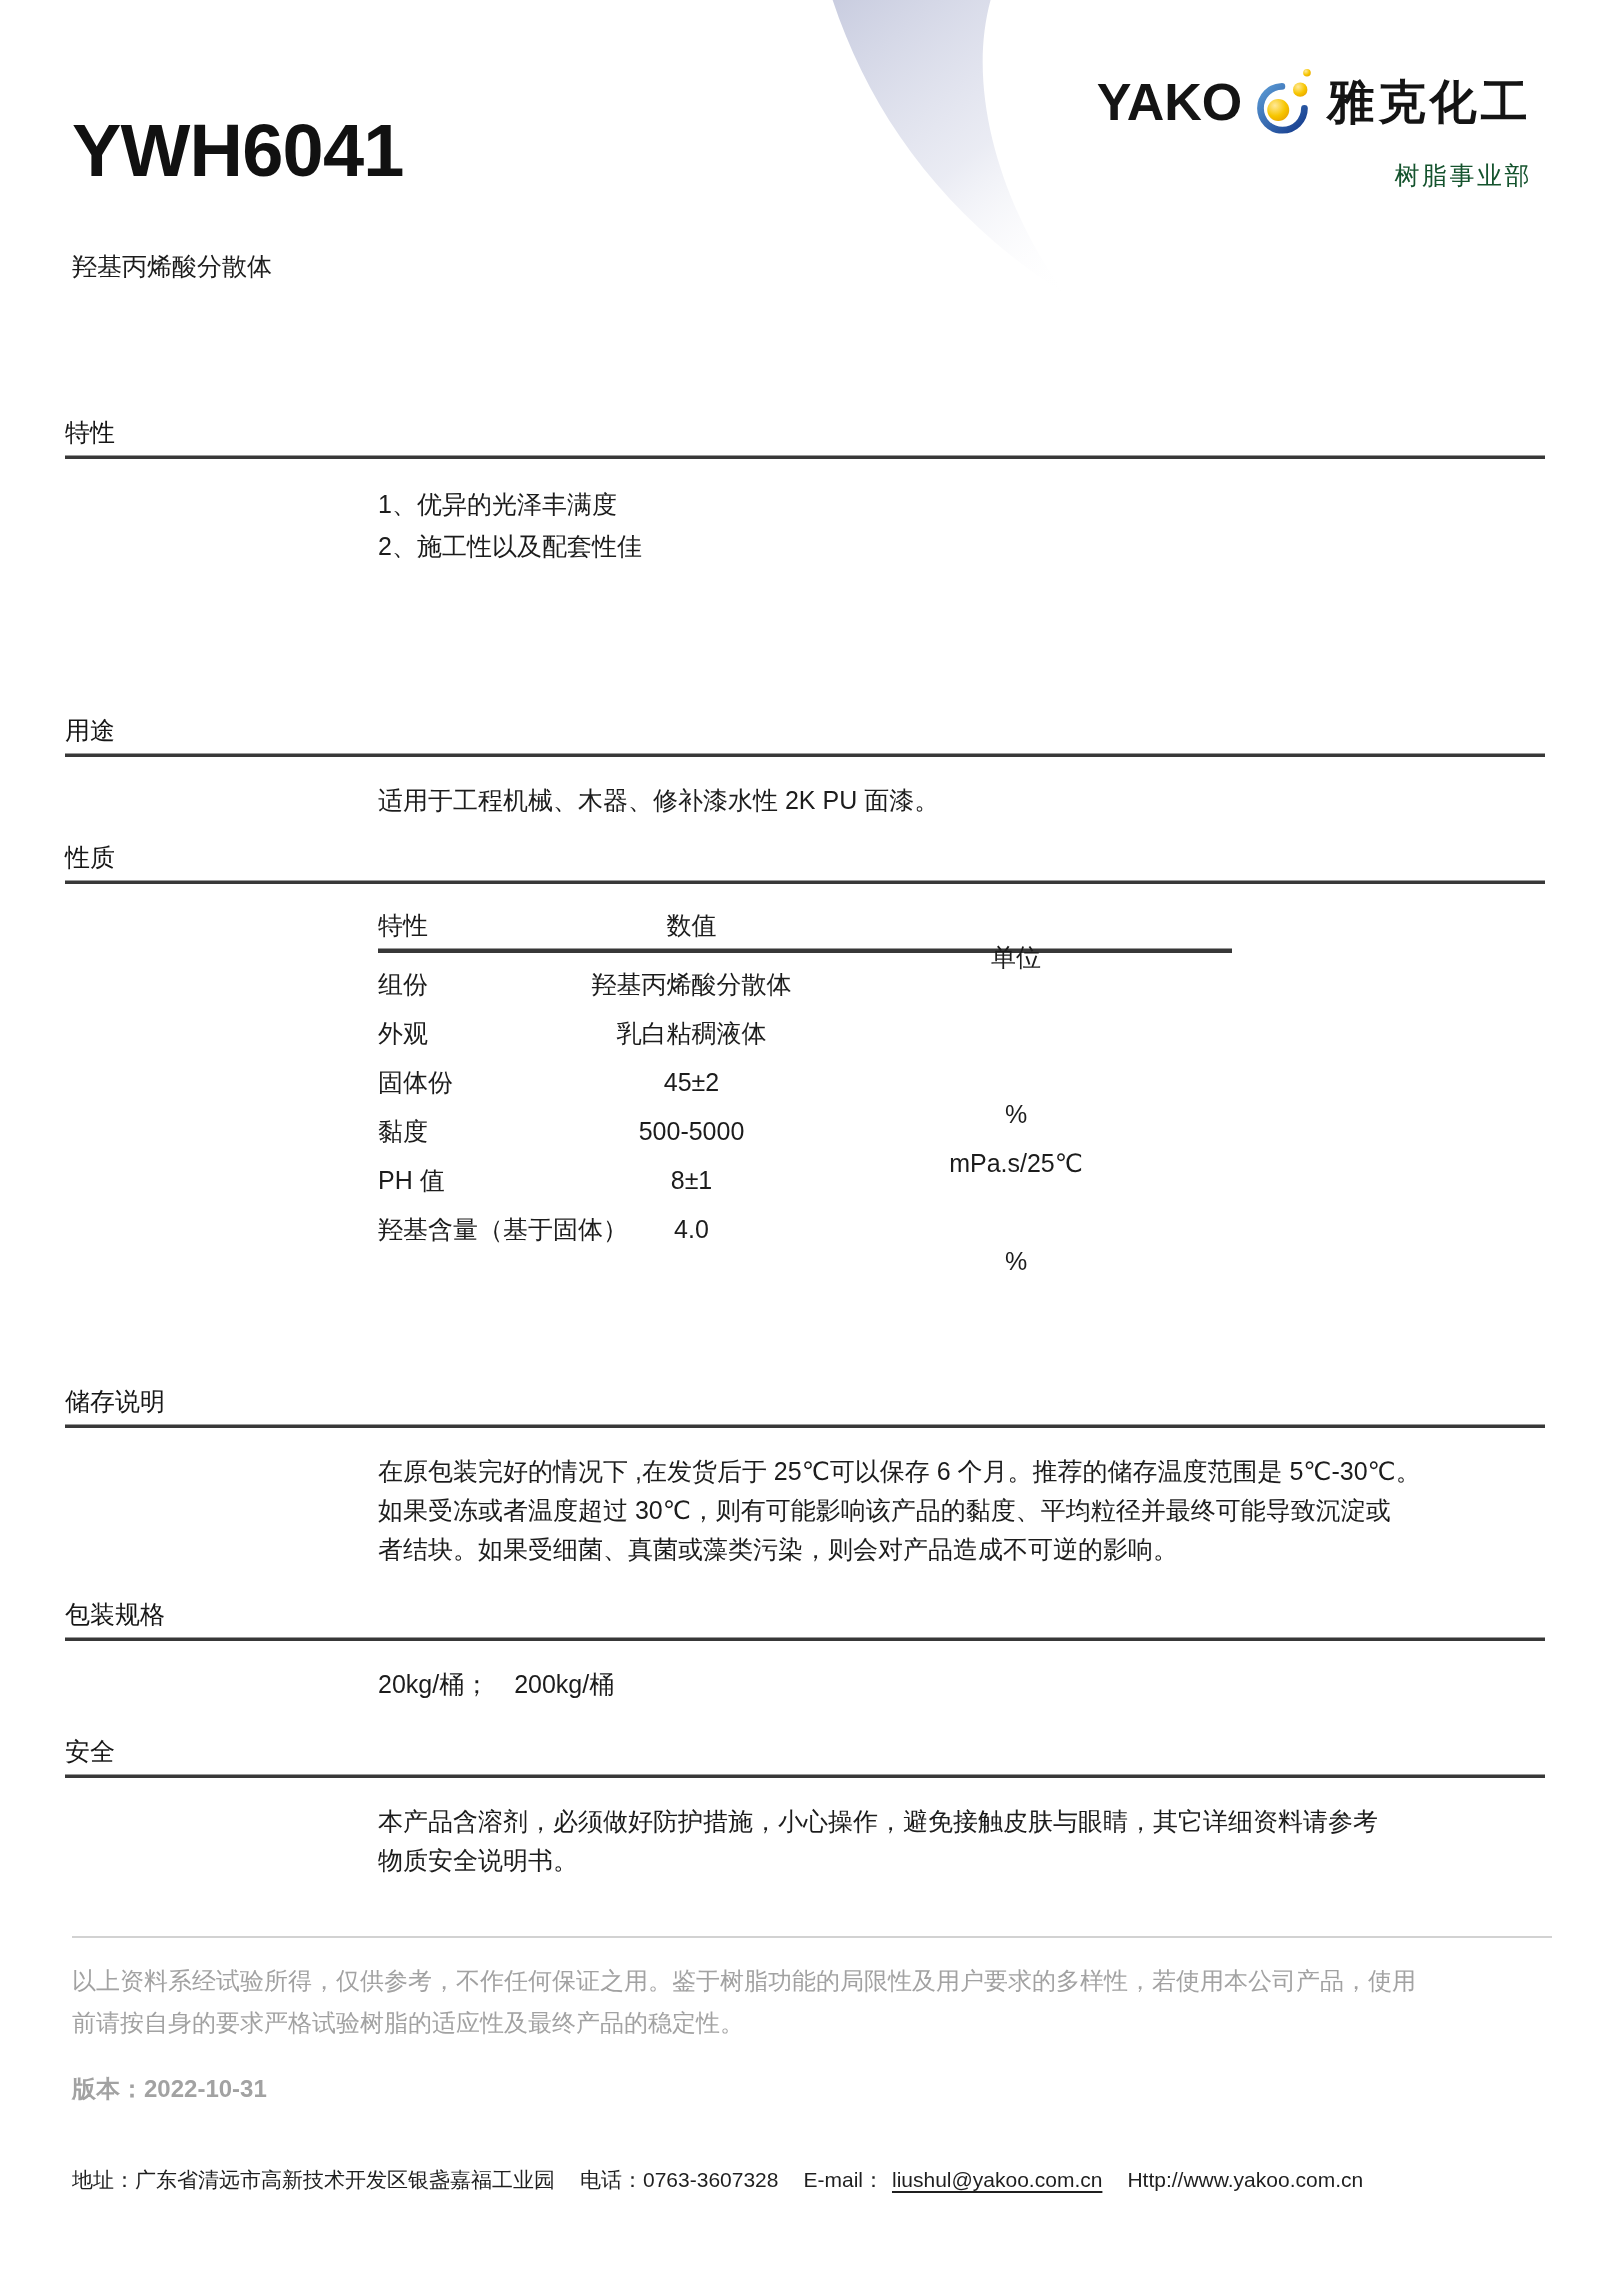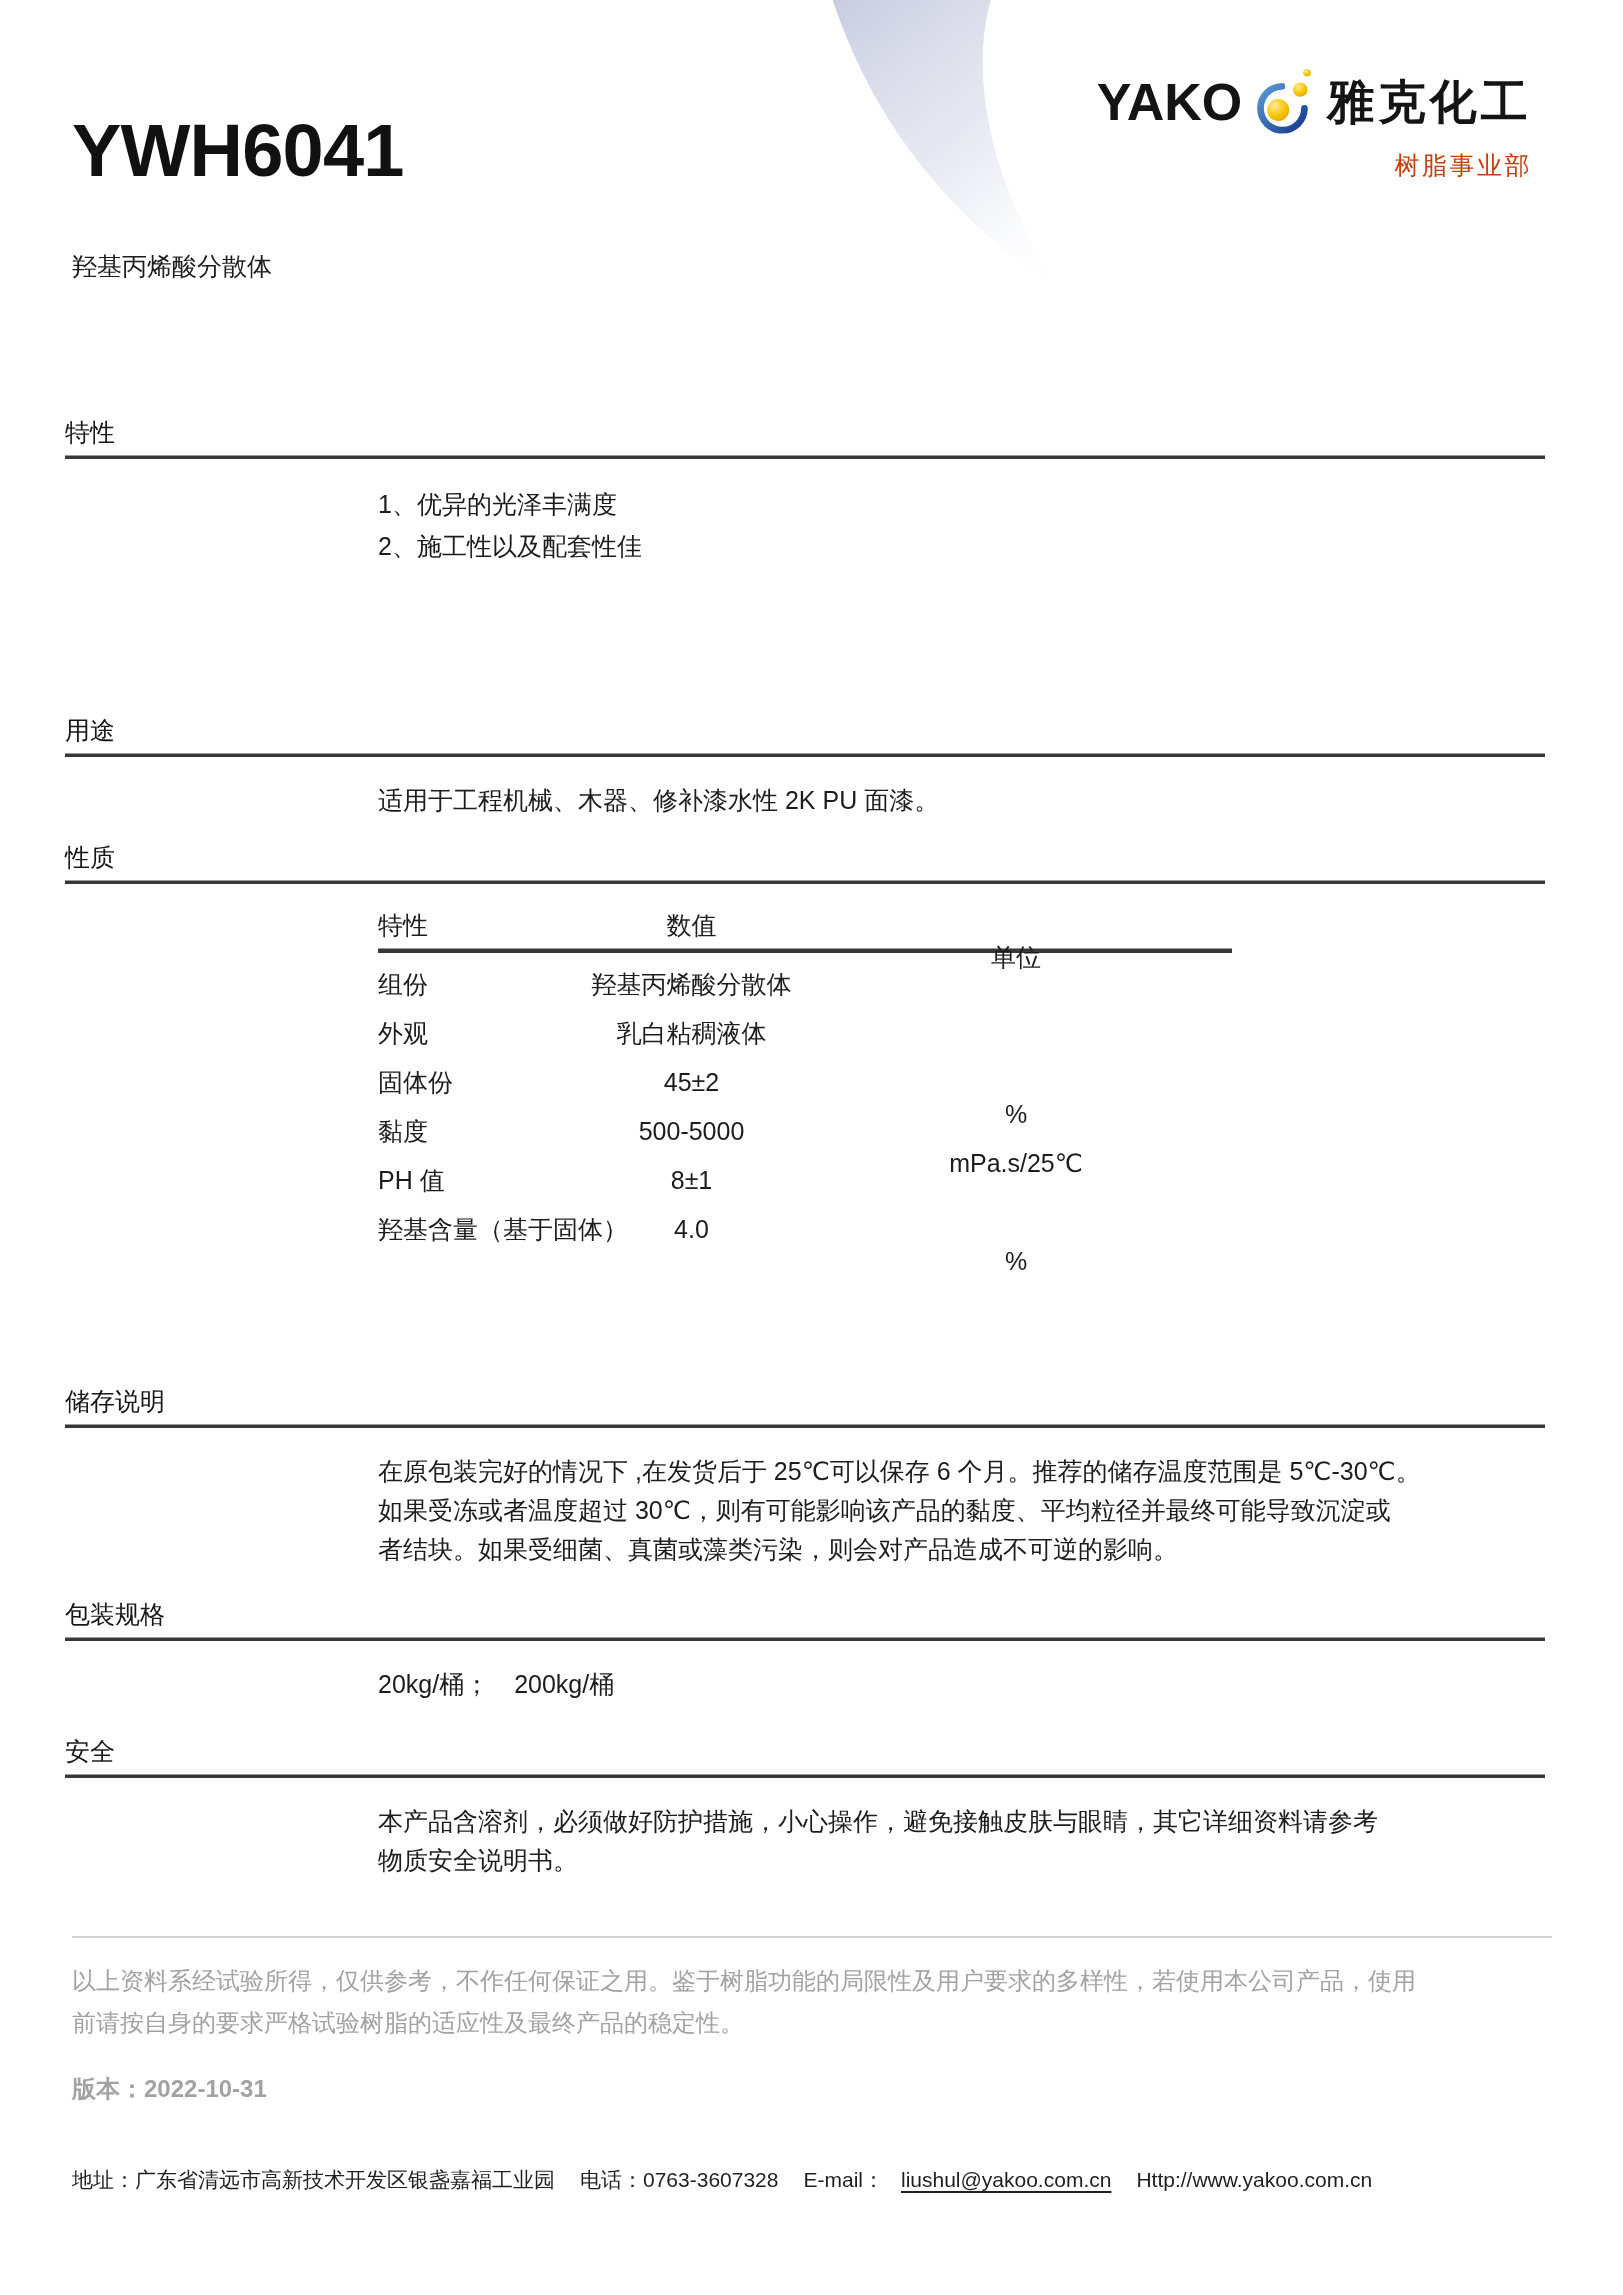--- a/index.html
+++ b/index.html
@@ -14,21 +14,21 @@
   .bg-swoosh{position:absolute;top:0;left:0;pointer-events:none;}
 
   
   .title{position:absolute;top:64px;left:72px;font-size:74px;font-weight:700;letter-spacing:-0.8px;line-height:1;color:#111;}
   .subtitle{position:absolute;top:250px;left:72px;font-size:25px;color:#1c1c1c;}
   .brand{position:absolute;top:66px;right:91px;text-align:right;}
   .logo-row{display:flex;align-items:center;justify-content:flex-end;gap:8.5px;}
   .logo-yako{font-size:52px;font-weight:800;letter-spacing:0px;color:#141414;line-height:1;}
   .logo-mark{width:68px;height:71px;display:block;}
   .logo-cn{font-size:47px;font-weight:700;letter-spacing:4.2px;color:#141414;line-height:1;}
-  .division{margin-top:12px;font-size:25px;letter-spacing:2.5px;color:#c2410c;}
+  .division{margin-top:22px;font-size:25px;letter-spacing:2.5px;color:#14532d;}
 
   
   .sec{position:absolute;left:65px;width:1480px;}
   .sec-features{top:416px;}
   .sec-usage{top:714px;}
   .sec-properties{top:841px;}
   .sec-storage{top:1385px;}
   .sec-packaging{top:1598px;}
   .sec-safety{top:1735px;}
   .sec h2{margin:0;font-size:25px;font-weight:400;color:#161616;line-height:32px;}
@@ -44,21 +44,21 @@
   .c1{position:absolute;left:0;white-space:nowrap;}
   .c2{position:absolute;left:85px;width:457px;text-align:center;white-space:nowrap;}
   .c3{position:absolute;left:473px;width:330px;text-align:center;white-space:nowrap;margin-top:32px;}
   .head-rule{height:3.4px;background:#383838;border-top:0.8px solid #9a9a9a;margin:1.7px 0 6.8px 0;}
 
   
   .thin-rule{position:absolute;top:1936px;left:72px;width:1480px;height:1.7px;background:#d2d2d2;}
   .disclaimer{position:absolute;top:1960px;left:72px;width:1488px;font-size:24px;line-height:42px;color:#a2a2a2;white-space:pre-line;}
   .version{position:absolute;top:2073px;left:72px;font-size:24px;color:#a2a2a2;font-weight:bold;}
   .contact{position:absolute;top:2166px;left:72px;display:flex;align-items:baseline;gap:25px;font-size:21px;color:#1f1f1f;white-space:nowrap;}
-  .contact .email-wrap{display:flex;align-items:baseline;gap:17px;}
+  .contact .email-wrap{display:flex;align-items:baseline;gap:8px;}
   .email{text-decoration:underline;text-underline-offset:4.2px;color:#1f1f1f;cursor:pointer;}
 </style>
 </head>
 <body>
 
 <div class="page">
 
   <svg class="bg-swoosh" width="1623" height="321" viewBox="0 0 1920 380">
     <defs>
       <linearGradient id="sw" gradientUnits="userSpaceOnUse" x1="985" y1="0" x2="1262" y2="350">

